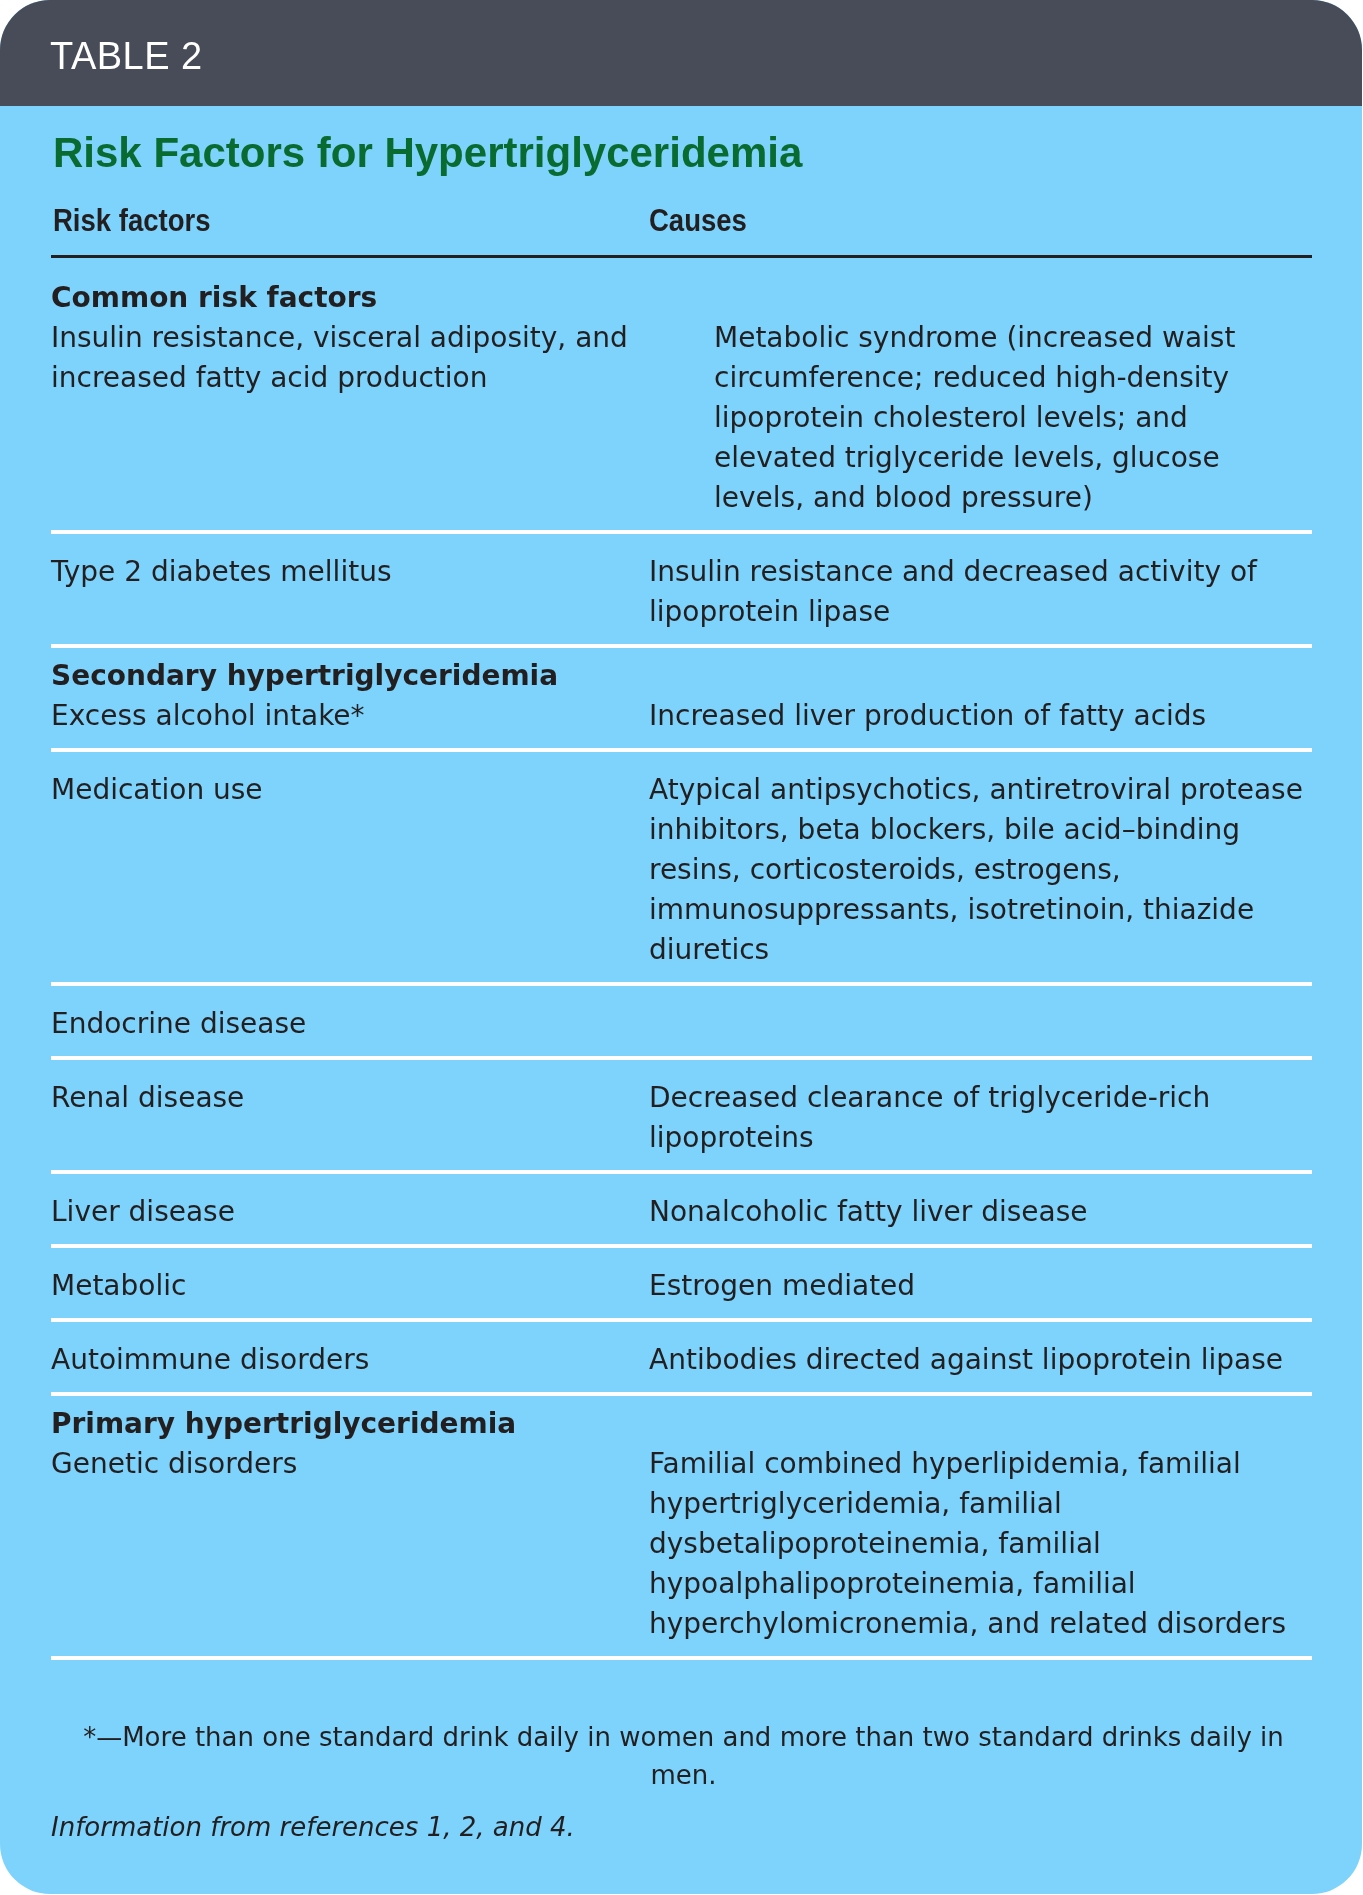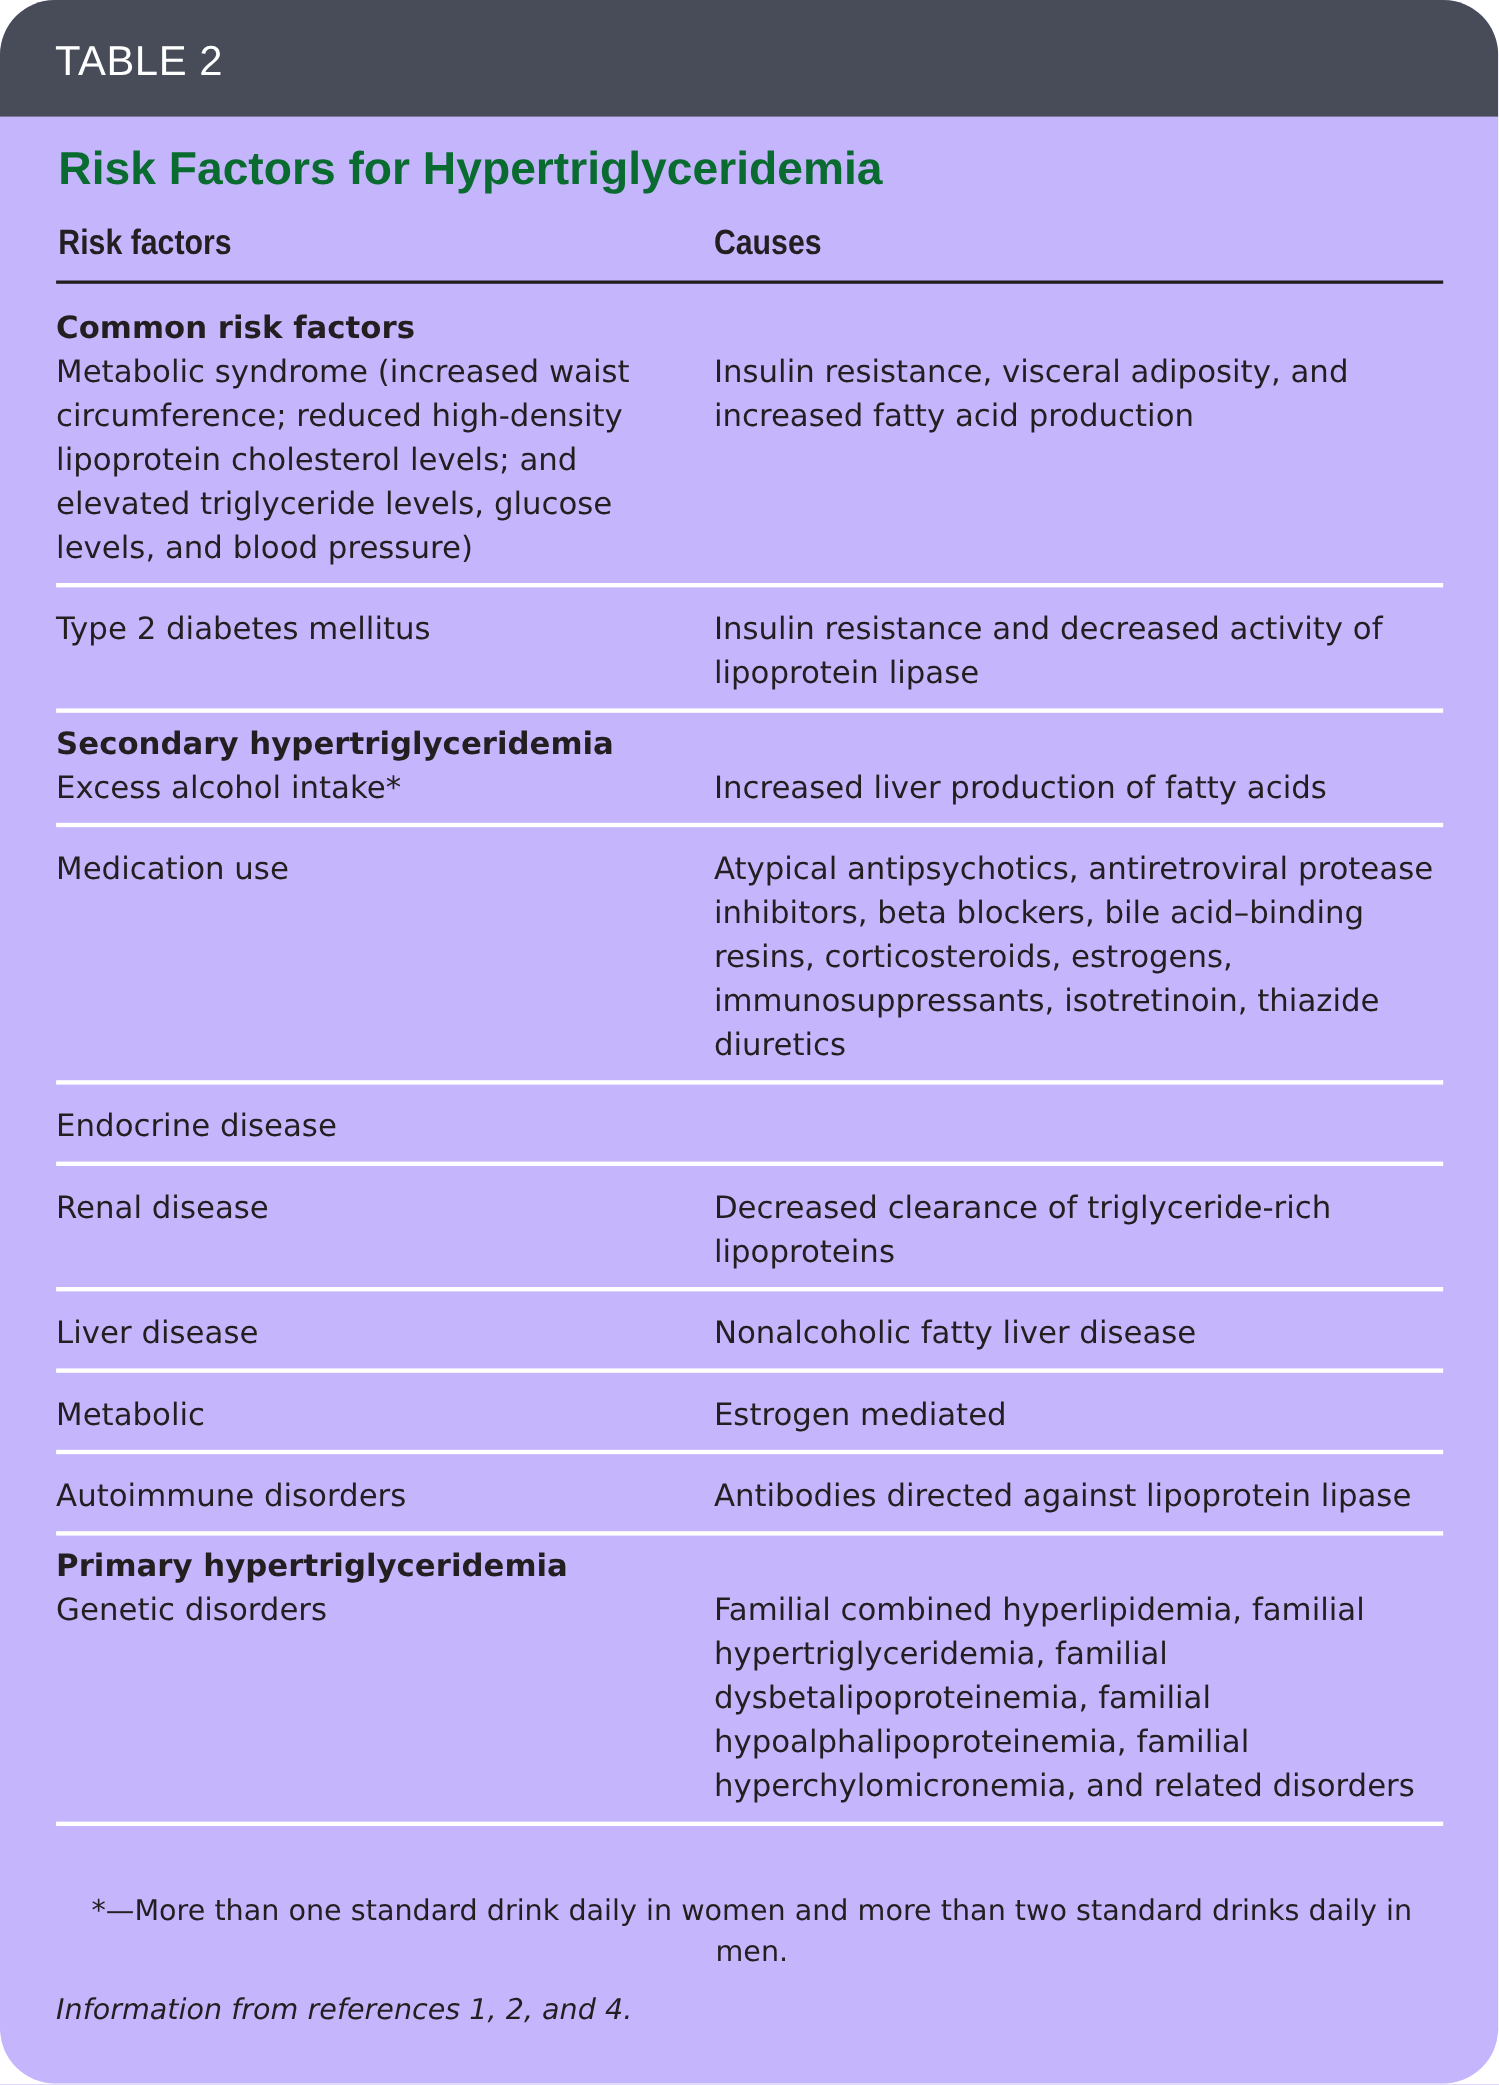--- a/index.html
+++ b/index.html
@@ -7,21 +7,21 @@
       width: 1363px; height: 1895px;
       background: #ffffff;
       font-family: "DejaVu Sans", sans-serif;
       color: #231f20;
       position: relative;
       overflow: hidden;
     }
     .card {
       position: absolute; left: 0; top: 0;
       width: 1362px; height: 1894px;
-      background: #c4b5fd;
+      background: #7dd3fc;
       border-radius: 50px;
       overflow: hidden;
     }
     .topbar {
       position: absolute; left: 0; top: 0;
       width: 100%; height: 106px;
       background: #474c58;
     }
     .table-label {
       position: absolute; left: 50px; top: 34px;
@@ -80,22 +80,22 @@
 
   <div class="colhead left">Risk factors</div>
   <div class="colhead right">Causes</div>
   <div class="rule-thick"></div>
 
   <div class="body">
 
     <div class="section">
       <div class="section-head">Common risk factors</div>
       <div class="row first-in-section">
+        <div class="cell right">Insulin resistance, visceral adiposity, and increased fatty acid production</div>
         <div class="cell left">Metabolic syndrome (increased waist circumference; reduced high-density lipoprotein cholesterol levels; and elevated triglyceride levels, glucose levels, and blood pressure)</div>
-        <div class="cell right">Insulin resistance, visceral adiposity, and increased fatty acid production</div>
       </div>
       <div class="row after-sep">
         <div class="cell left">Type 2 diabetes mellitus</div>
         <div class="cell right">Insulin resistance and decreased activity of lipoprotein lipase</div>
       </div>
     </div>
 
     <div class="section">
       <div class="section-head">Secondary hypertriglyceridemia</div>
       <div class="row first-in-section">

